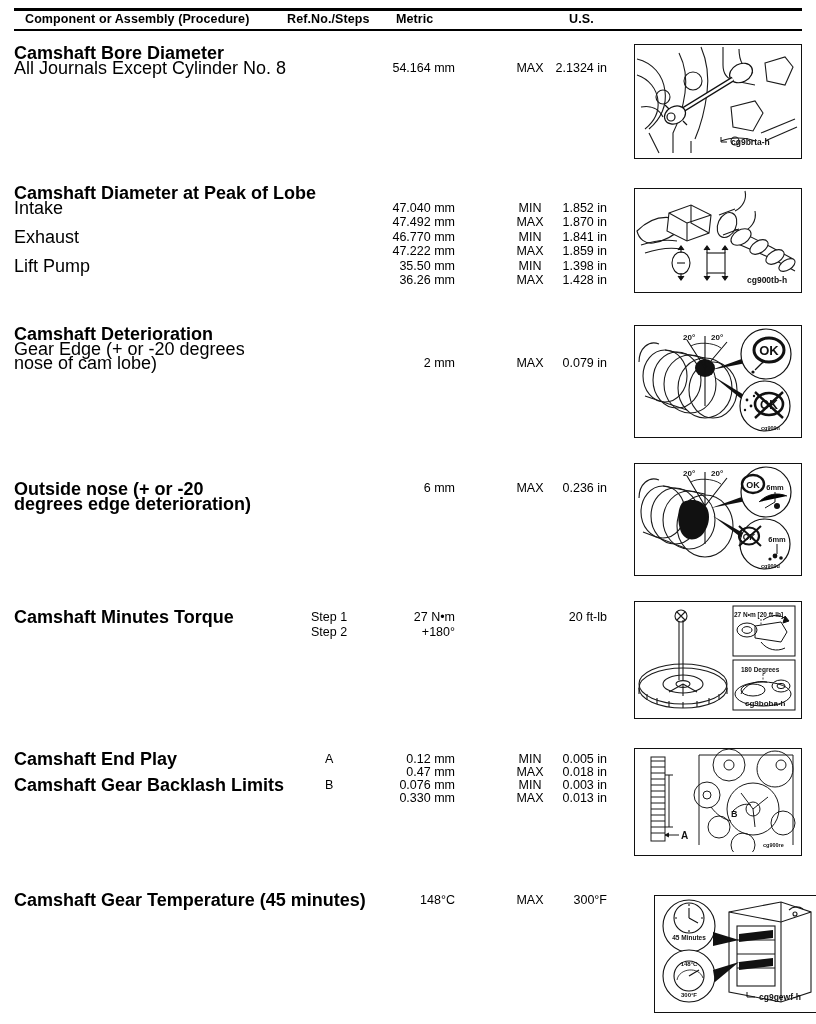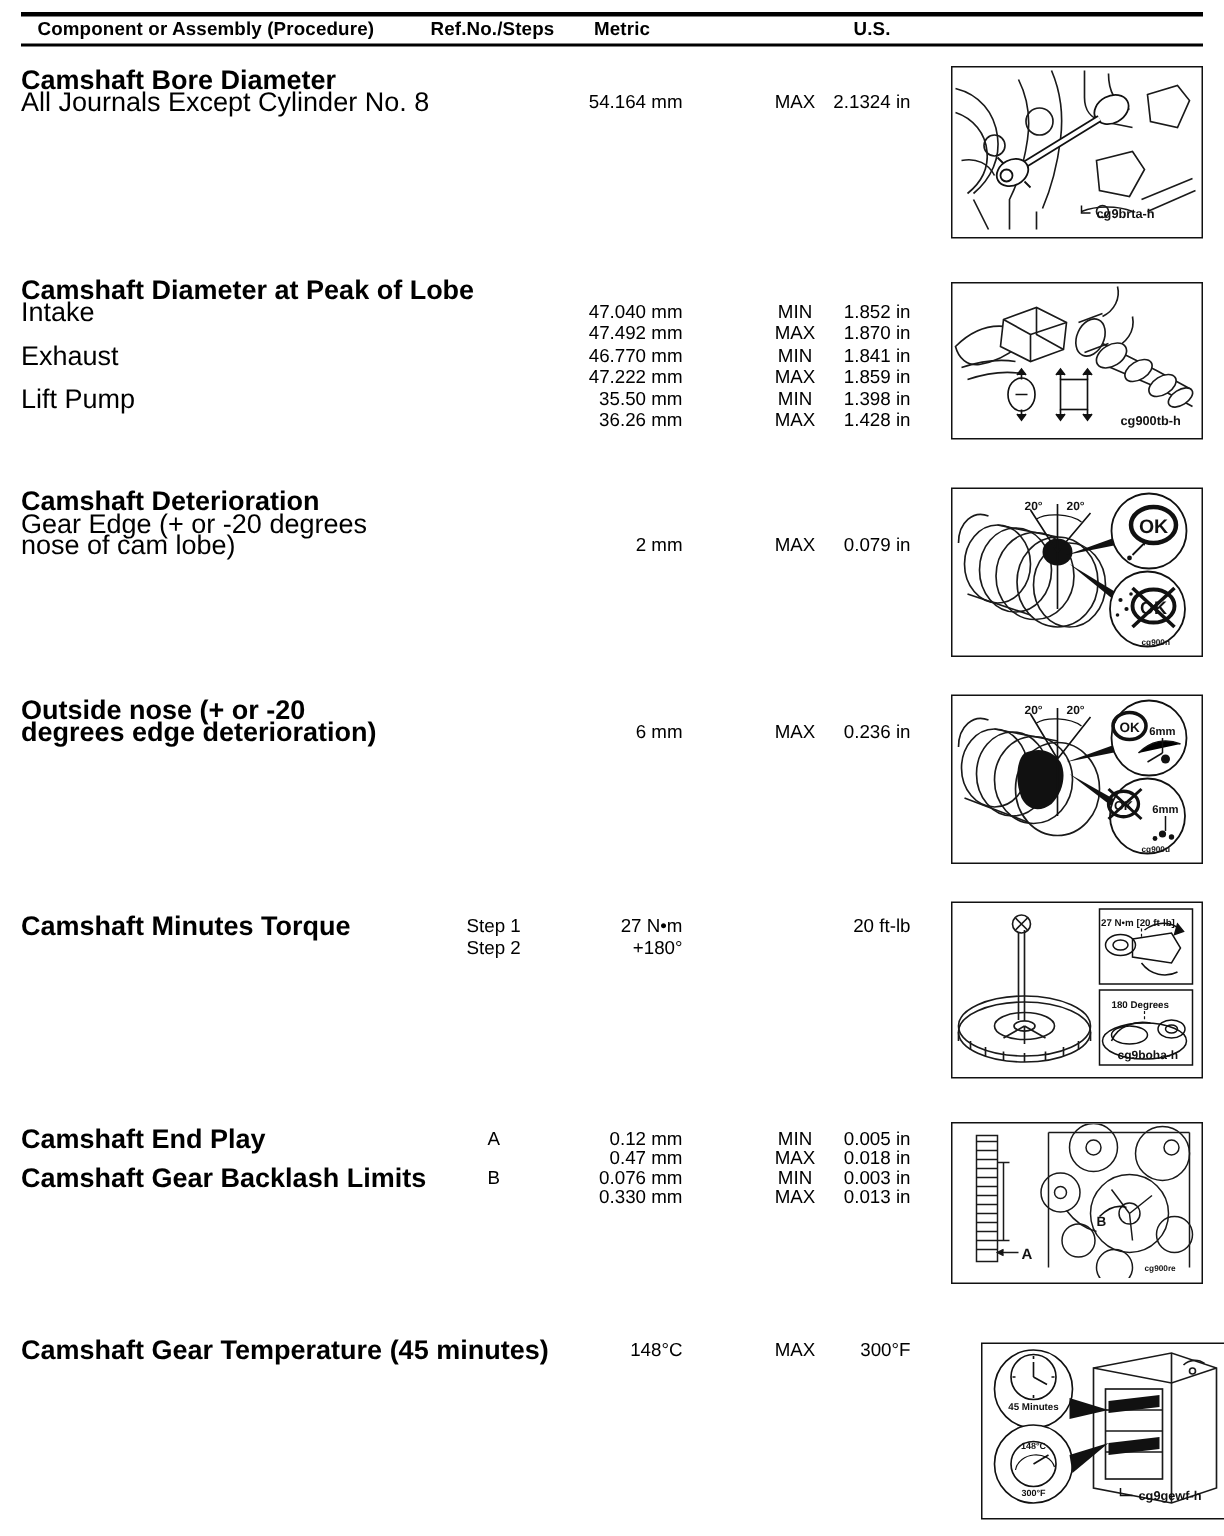--- a/index.html
+++ b/index.html
@@ -108,21 +108,21 @@
     <div class="vals">
       <div class="vline" style="top:29px;">
         <span class="c-metric">2 mm</span>
         <span class="c-lim">MAX</span>
         <span class="c-us">0.079 in</span>
       </div>
     </div>
   </div>
 
   <div class="row" style="top:466px;">
-    <div class="label b w" style="top:0;">Outside nose (+ or -20 degrees edge deterioration)</div>
+    <div class="label b w" style="top:16px;">Outside nose (+ or -20 degrees edge deterioration)</div>
     <div class="vals">
       <div class="vline" style="top:14.5px;">
         <span class="c-metric">6 mm</span>
         <span class="c-lim">MAX</span>
         <span class="c-us">0.236 in</span>
       </div>
     </div>
   </div>
 
   <div class="row" style="top:610px;">

